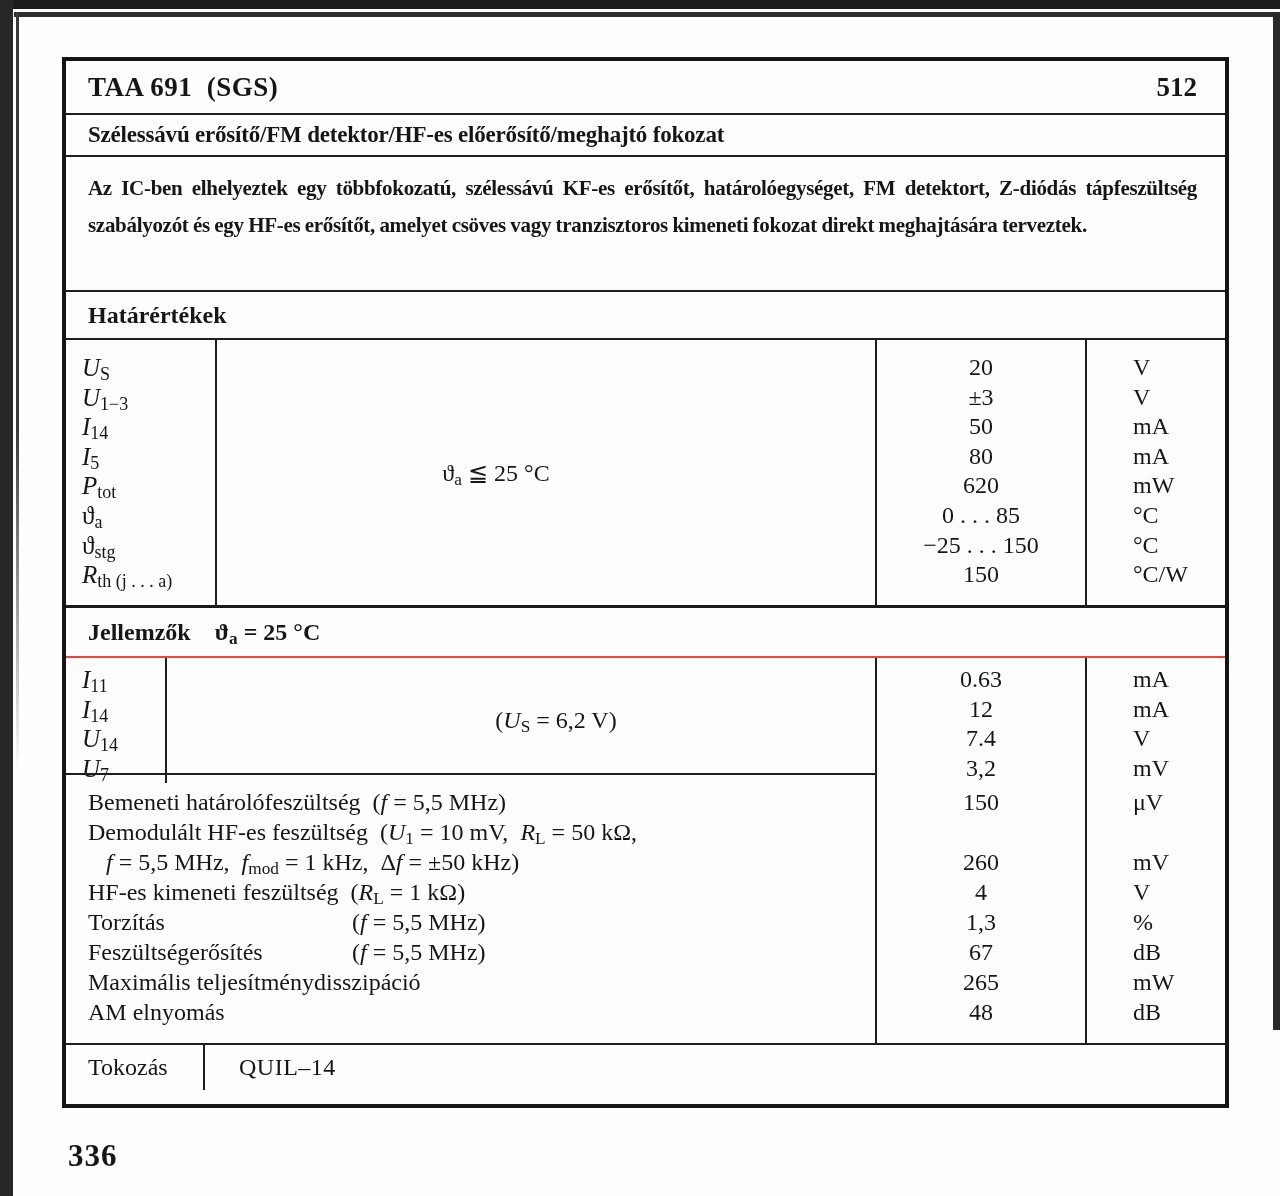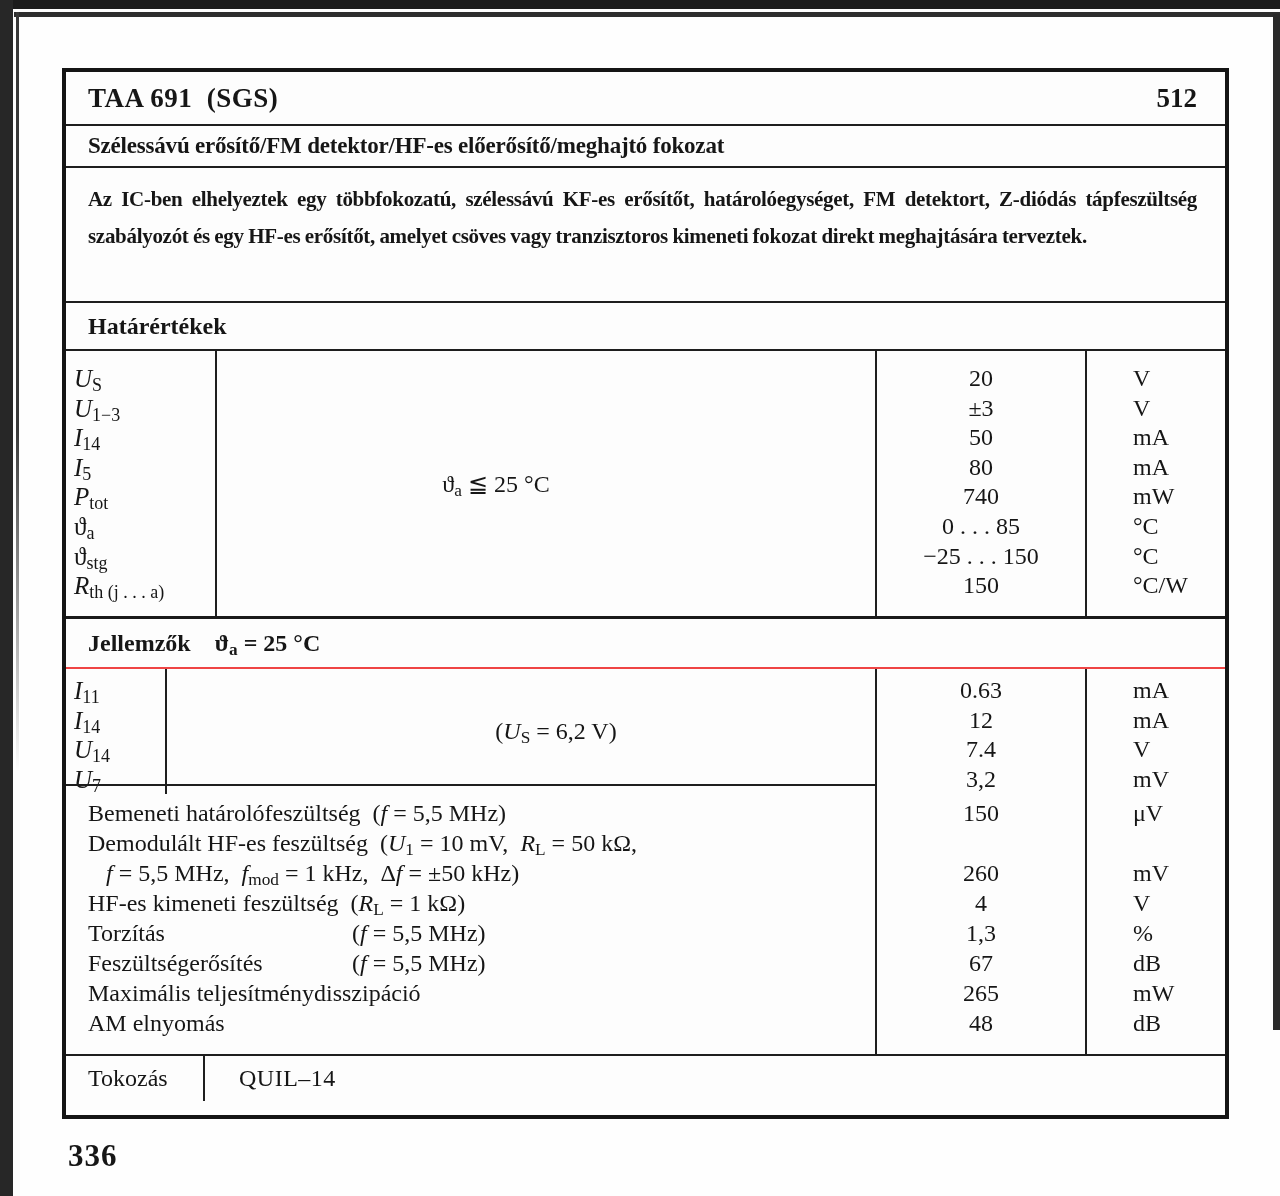--- a/index.html
+++ b/index.html
@@ -14,21 +14,21 @@
   .left-bar{position:absolute;left:0;top:0;width:13px;height:1196px;background:#272727;}
   .left-line{position:absolute;left:16px;top:12px;width:3px;height:760px;
     background:linear-gradient(#3a3a3a,#3a3a3a 55%,rgba(58,58,58,0));}
   .right-line{position:absolute;left:1273px;top:14px;width:7px;height:1016px;background:#2a2a2a;}
   .speck{position:absolute;background:#4a4a4a;border-radius:2px;}
   .speck.s1{left:464px;top:270px;width:5px;height:4px;}
   .speck.s2{left:676px;top:666px;width:9px;height:3px;background:#6a6a6a;}
   .speck.s3{left:211px;top:505px;width:5px;height:4px;background:#555;}
 
   
-  .doc{position:absolute;left:62px;top:68px;width:1167px;height:1051px;
+  .doc{position:absolute;left:62px;top:57px;width:1167px;height:1051px;
     box-sizing:border-box;border:4px solid #151515;background:#fdfdfd;}
   .doc *{box-sizing:border-box;}
 
   .row{width:100%;}
   .r-header{height:54px;border-bottom:2px solid #1e1e1e;display:flex;align-items:center;}
   .r-subtitle{height:42px;border-bottom:2px solid #1e1e1e;display:flex;align-items:center;}
   .r-para{height:135px;border-bottom:2px solid #1e1e1e;overflow:hidden;}
   .r-sec{height:48px;border-bottom:2px solid #1e1e1e;display:flex;align-items:center;}
   .r-limits{height:268px;border-bottom:3px solid #1a1a1a;}
   .r-sec2{height:50px;border-bottom:2px solid #ef4444;display:flex;align-items:center;}
@@ -46,21 +46,21 @@
   .grid-limits{display:grid;grid-template-columns:151px 660px 210px auto;height:265px;}
   .grid-chartop{display:grid;grid-template-columns:101px 710px 210px auto;height:115px;}
   .grid-charbot{display:grid;grid-template-columns:811px 210px auto;height:270px;}
   .cell{border-right:2px solid #1e1e1e;}
   .cell.last{border-right:none;}
   .bt{border-top:2px solid #1e1e1e;}
   .bt-ghost{border-top:2px solid transparent;}
 
   .col-lim{padding-top:13px;}
   .ln{height:29.6px;line-height:29.6px;font-size:24px;}
-  .sym-ln{font-size:25px;padding-left:8px;}
+  .sym-ln{font-size:25px;padding-left:16px;}
   .center{text-align:center;}
   .unit-ln{padding-left:46px;}
 
   .cond-cell{display:flex;align-items:center;justify-content:center;font-size:24px;}
   .cond-lim{padding-right:100px;}
   .cond-char{padding-left:70px;}
 
   .col-chartop{padding-top:7px;}
   .ln2{height:29.5px;line-height:29.5px;font-size:24px;}
   .ln2.sym-ln{font-size:25px;}
@@ -125,21 +125,21 @@
           <div class="ln sym-ln"><i>R</i><sub>th (j . . . a)</sub></div>
         </div>
       <div class="cell cond-cell cond-lim">
         <span class="rich">ϑ<sub>a</sub> ≦ 25 °C</span>
       </div>
       <div class="cell col-lim" id="lim-val">
           <div class="ln center">20</div>
           <div class="ln center">±3</div>
           <div class="ln center">50</div>
           <div class="ln center">80</div>
-          <div class="ln center">740</div>
+          <div class="ln center">620</div>
           <div class="ln center">0 . . . 85</div>
           <div class="ln center">−25 . . . 150</div>
           <div class="ln center">150</div>
         </div>
       <div class="cell last col-lim" id="lim-unit">
           <div class="ln unit-ln">V</div>
           <div class="ln unit-ln">V</div>
           <div class="ln unit-ln">mA</div>
           <div class="ln unit-ln">mA</div>
           <div class="ln unit-ln">mW</div>

